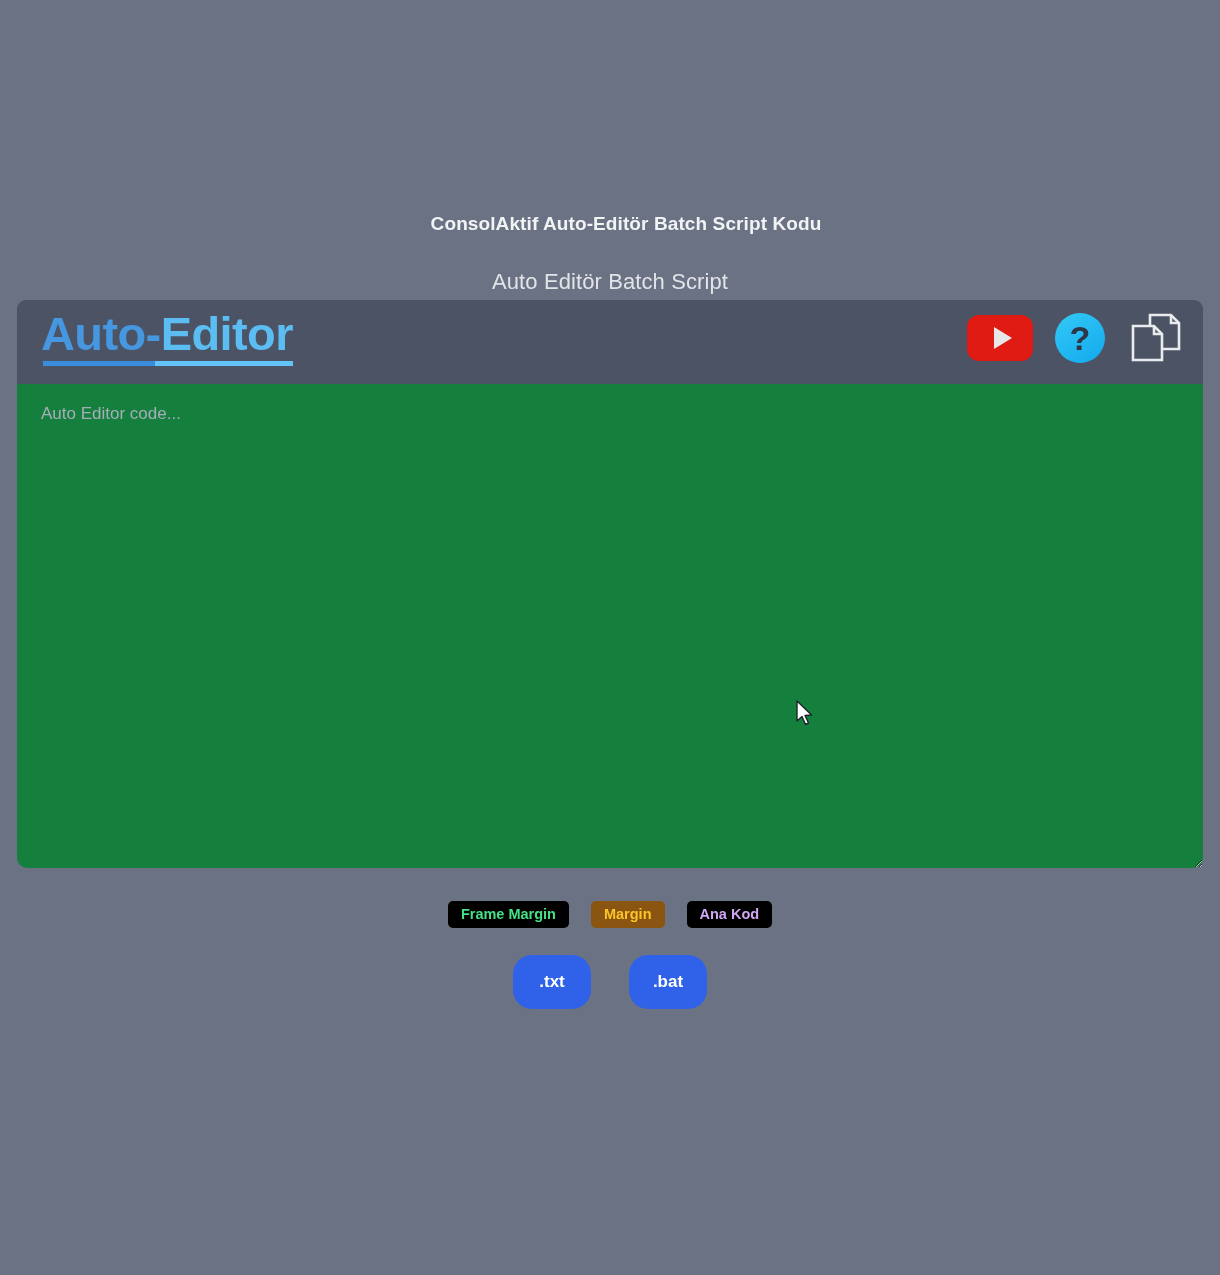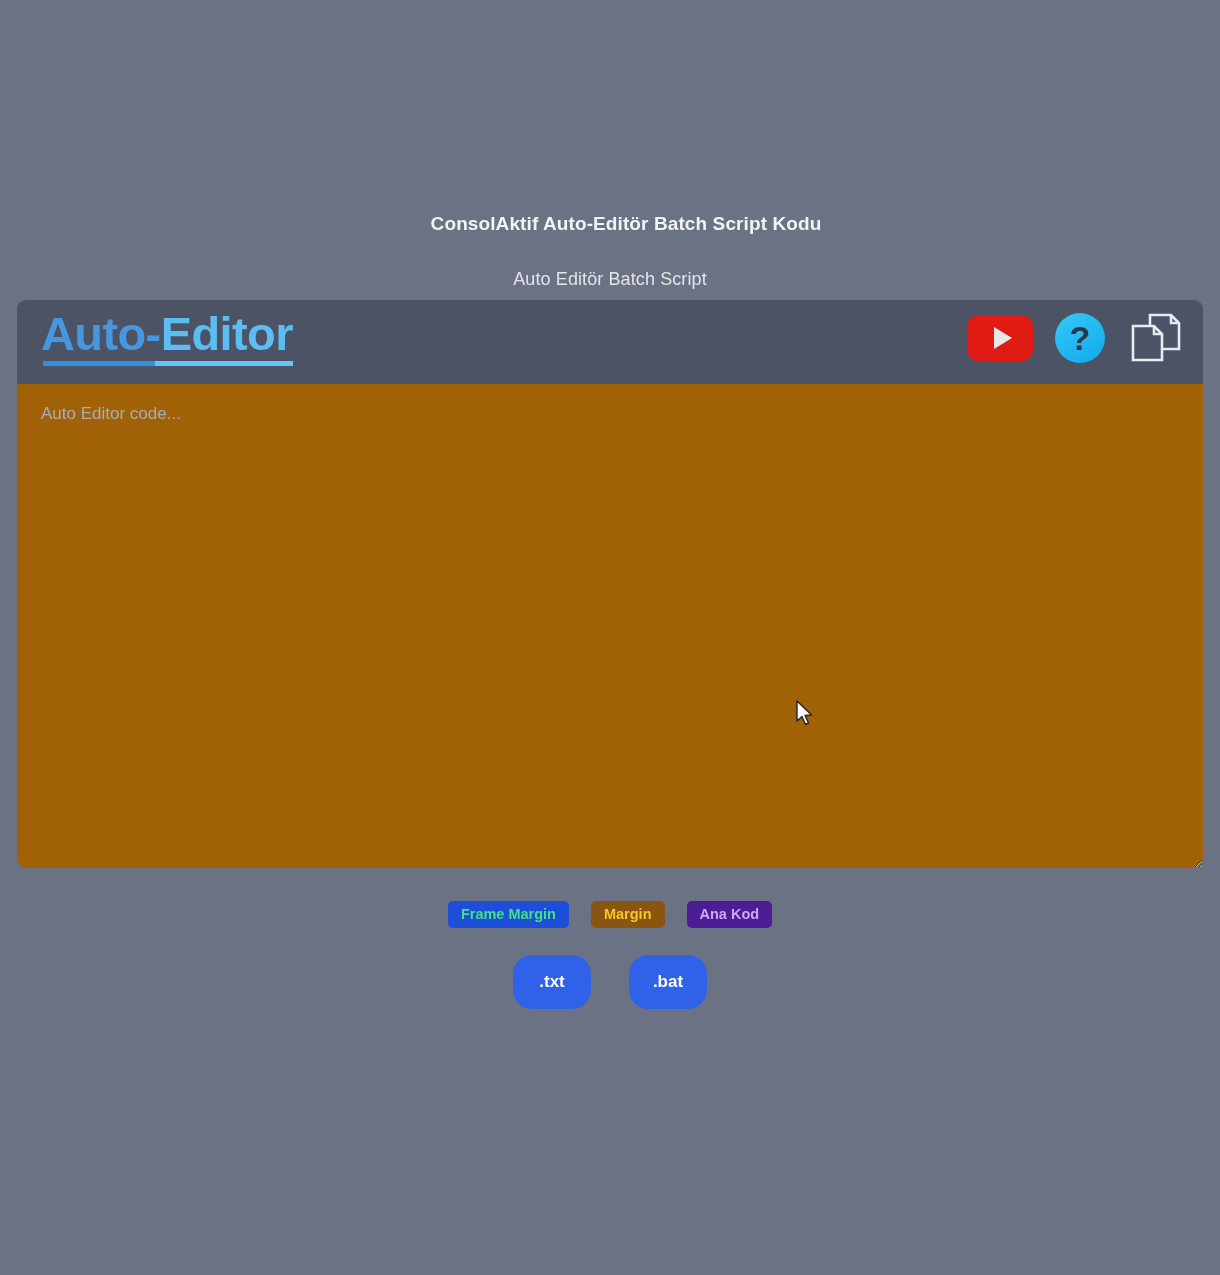--- a/index.html
+++ b/index.html
@@ -27,21 +27,21 @@
     color: #f2f3f5;
     letter-spacing: 0.1px;
     margin-left: 16px;
   }
   .page-subtitle {
     position: absolute;
     top: 269px;
     left: 0;
     width: 1220px;
     text-align: center;
-    font-size: 18px;
+    font-size: 22px;
     font-weight: normal;
     color: #e2e4e8;
     letter-spacing: 0.1px;
   }
 
   
   .editor-wrap {
     position: absolute;
     left: 17px;
     top: 300px;
@@ -134,21 +134,21 @@
   }
 
   .copy-icon { width: 58px; height: 58px; }
 
   
   .code-area {
     display: block;
     width: 1186px;
     height: 484px;
     margin: 0;
-    background: #a16207;
+    background: #15803d;
     color: #e6e8ec;
     border: none;
     border-radius: 0 0 10px 10px;
     box-sizing: border-box;
     padding: 20px 24px;
     font-family: "Liberation Sans", sans-serif;
     font-size: 17px;
     resize: both;
     outline: none;
   }
@@ -172,23 +172,23 @@
     border: none;
     border-radius: 5px;
     padding: 5px 13px;
     font-size: 14.5px;
     font-weight: bold;
     line-height: 1.2;
     cursor: pointer;
     font-family: "Liberation Sans", sans-serif;
     white-space: nowrap;
   }
-  .badge-frame  { background: #1d4ed8; color: #44e087; }
+  .badge-frame  { background: #000000; color: #44e087; }
   .badge-margin { background: #8a5510; color: #fbc42a; }
-  .badge-ana    { background: #4c1d95; color: #d0a6f2; }
+  .badge-ana    { background: #000000; color: #d0a6f2; }
 
   
   .file-row {
     position: absolute;
     top: 955px;
     left: 0;
     width: 1220px;
     display: flex;
     justify-content: center;
     align-items: center;

